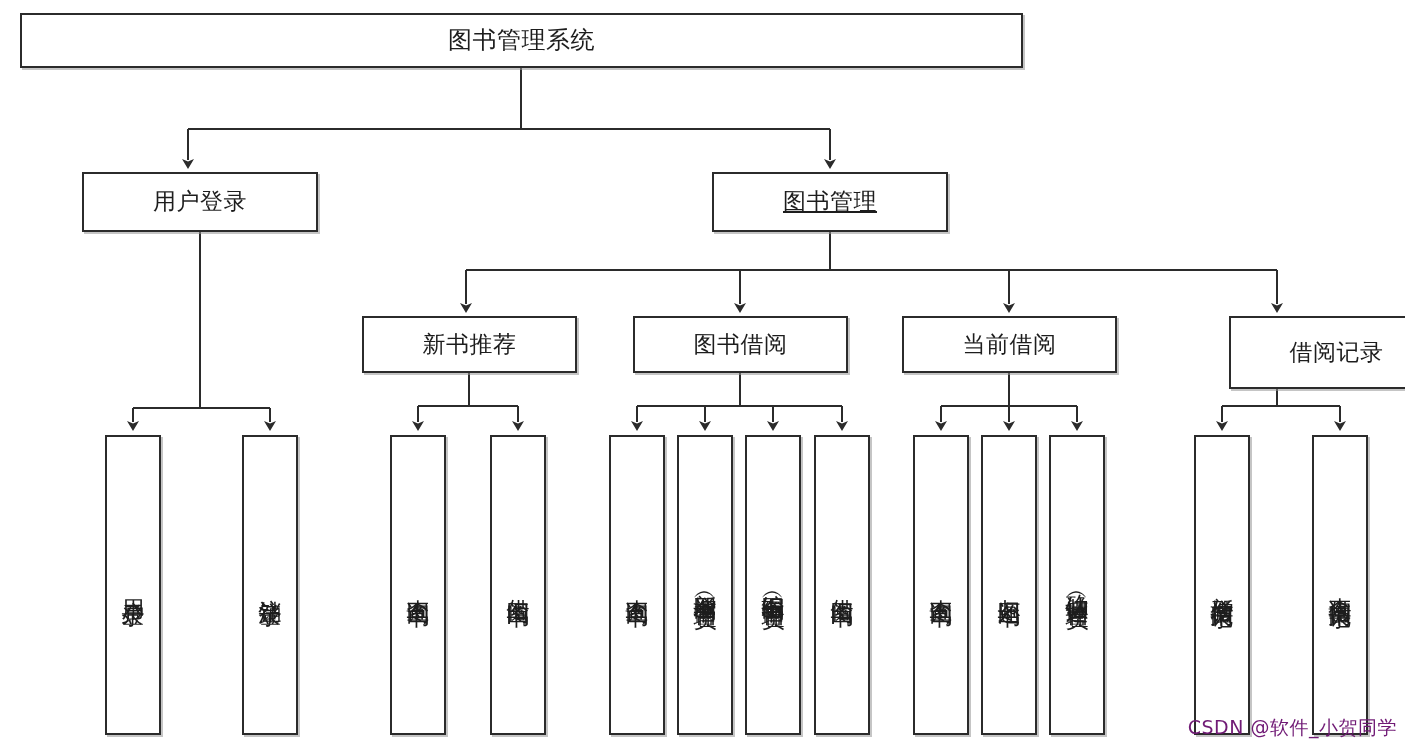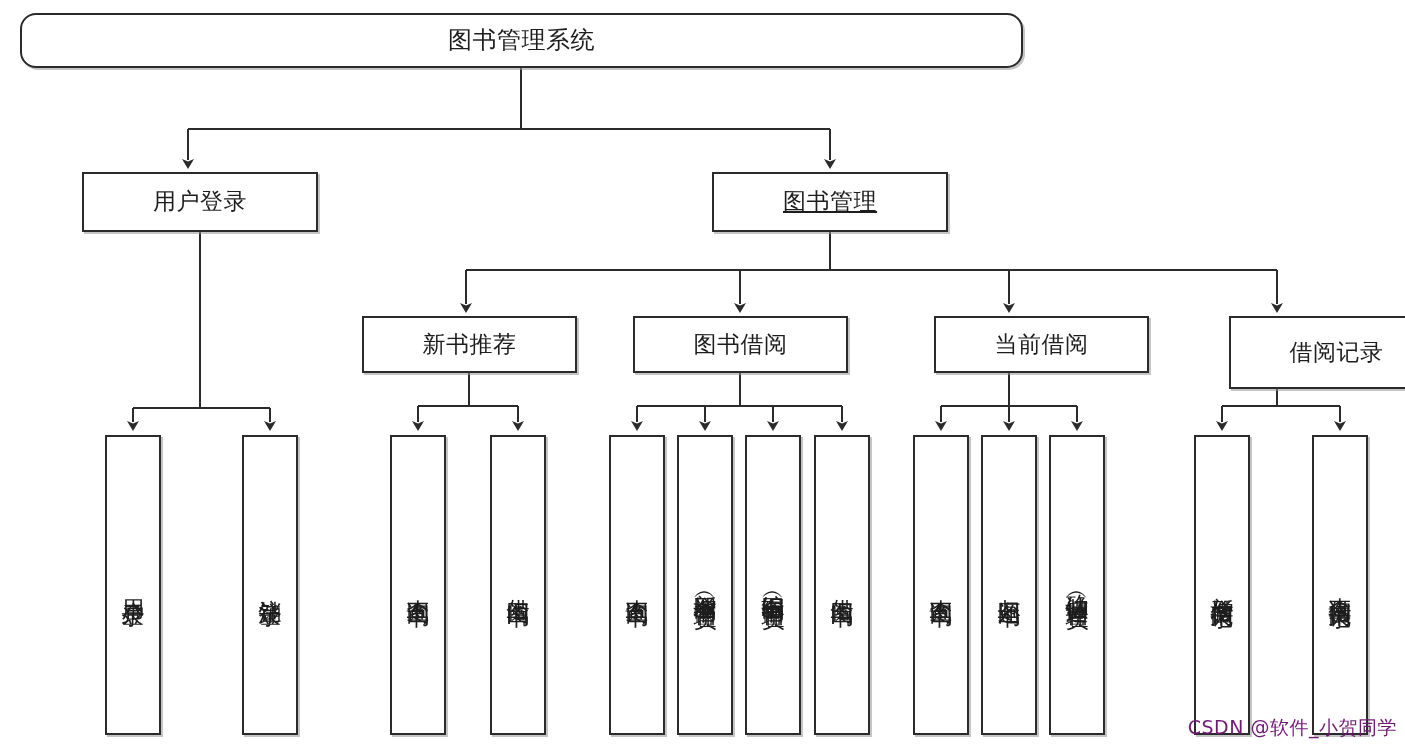--- a/index.html
+++ b/index.html
@@ -114,41 +114,41 @@
       <path d="M 1009 406 L 1009 422" marker-end="url(#arrow)"></path>
       <path d="M 1077 406 L 1077 422" marker-end="url(#arrow)"></path>
 
       <path d="M 1277 373 L 1277 406"></path>
       <path d="M 1222 406 L 1340 406"></path>
       <path d="M 1222 406 L 1222 422" marker-end="url(#arrow)"></path>
       <path d="M 1340 406 L 1340 422" marker-end="url(#arrow)"></path>
     </g>
   </svg>
 
-  <div class="node horizontal root" style="left:20px; top:13px; width:1003px; height:55px;border-radius:16px;">
+  <div class="node horizontal root" style="left:20px; top:13px; width:1003px; height:55px;">
     <span class="node-label">图书管理系统</span>
   </div>
 
   <div class="node horizontal" style="left:82px; top:172px; width:236px; height:60px;">
     <span class="node-label">用户登录</span>
   </div>
 
   <div class="node horizontal" style="left:712px; top:172px; width:236px; height:60px;text-decoration:underline;">
     <span class="node-label">图书管理</span>
   </div>
 
   <div class="node horizontal" style="left:362px; top:316px; width:215px; height:57px;font-family:Liberation Serif, serif;">
     <span class="node-label">新书推荐</span>
   </div>
 
   <div class="node horizontal" style="left:633px; top:316px; width:215px; height:57px;justify-content:center;">
     <span class="node-label">图书借阅</span>
   </div>
 
-  <div class="node horizontal" style="left:902px; top:316px; width:215px; height:57px;margin-left:32px;">
+  <div class="node horizontal" style="left:902px; top:316px; width:215px; height:57px;">
     <span class="node-label">当前借阅</span>
   </div>
 
   <div class="node horizontal" style="left:1229px; top:316px; width:215px; height:73px;">
     <span class="node-label">借阅记录</span>
   </div>
 
   <div class="node vertical" style="left:105px; top:435px; width:56px; height:300px;">
     <span class="node-label">用户登录</span>
   </div>

